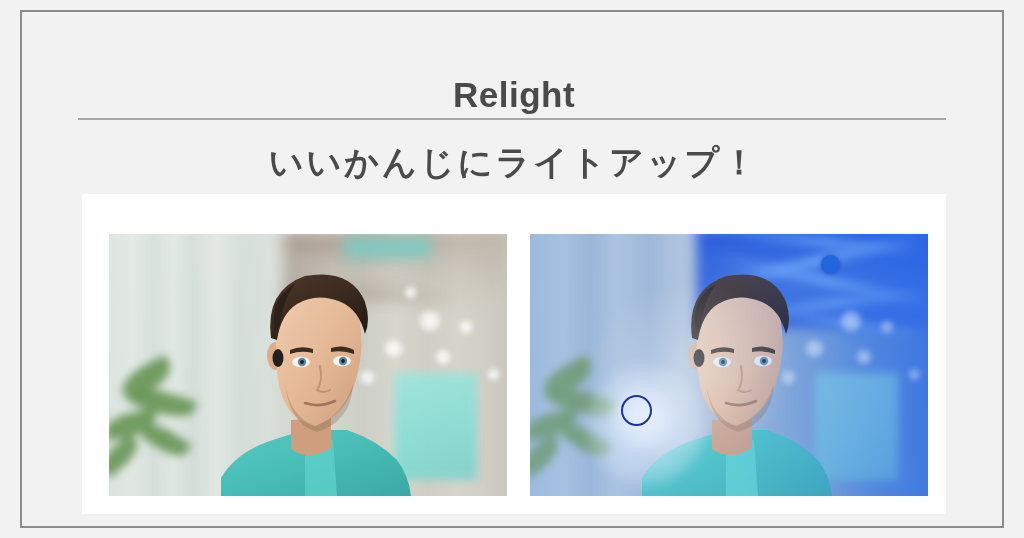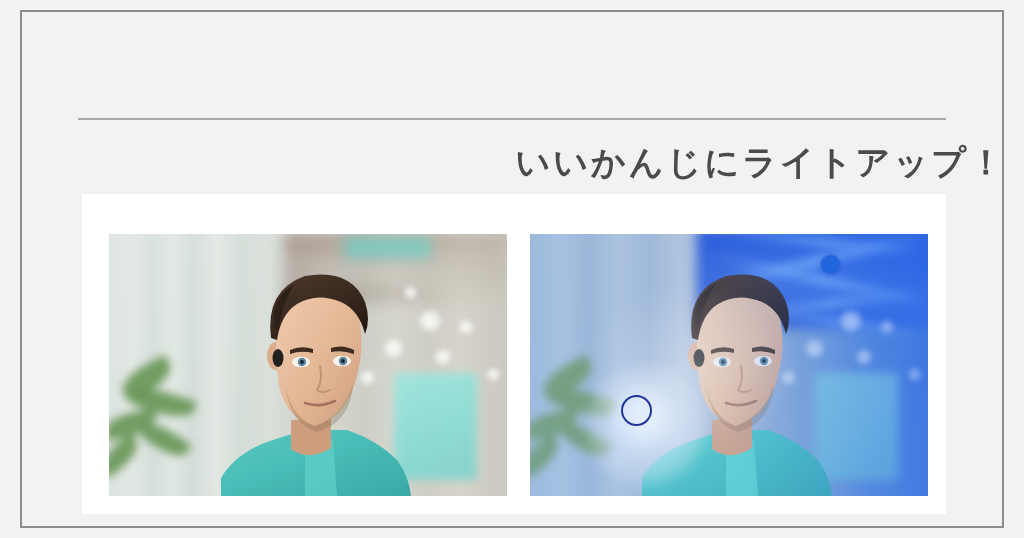--- a/index.html
+++ b/index.html
@@ -59,21 +59,21 @@
     width: 868px;
     height: 2px;
     background: #a8a8a8;
   }
 
   #subtitle {
     position: absolute;
     left: 0;
     top: 127px;
     width: 984px;
-    text-align: right;
+    text-align: center;
     font-size: 34px;
     font-weight: bold;
     color: #4a4a4a;
     letter-spacing: 3px;
     line-height: 46px;
   }
 
   
   #card {
     position: absolute;
@@ -211,20 +211,21 @@
     background: transparent;
   }
 </style>
 </head>
 <body>
 
 <div id="stage">
   <div id="frame">
 
     <div id="header">
+      <div id="title">Relight</div>
       <div id="title-divider"></div>
       <div id="subtitle">いいかんじにライトアップ！</div>
     </div>
 
     <div id="card">
 
       <div class="photo" id="photo-before">
         <div class="scene">
           <div class="bg-before"></div>
           <div class="ceiling-before"></div>

